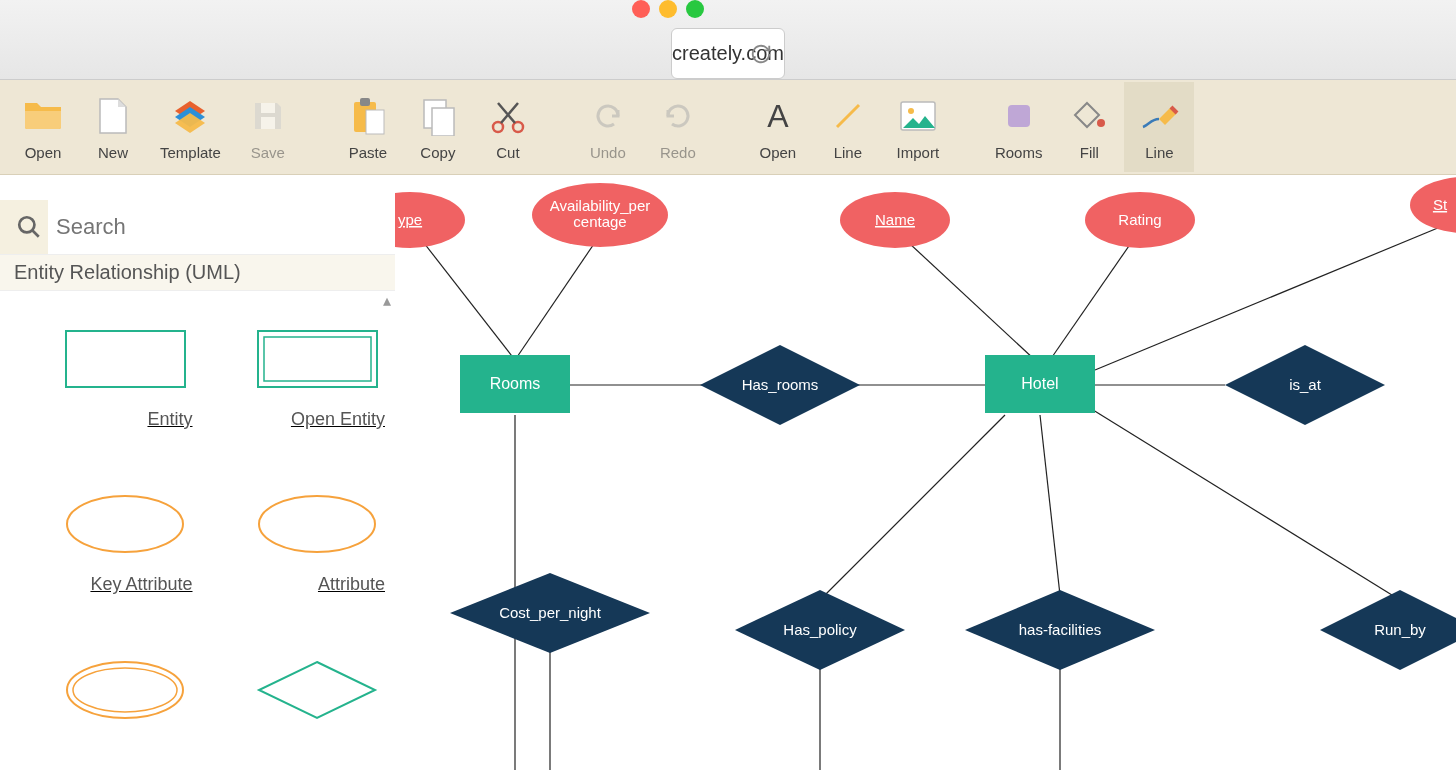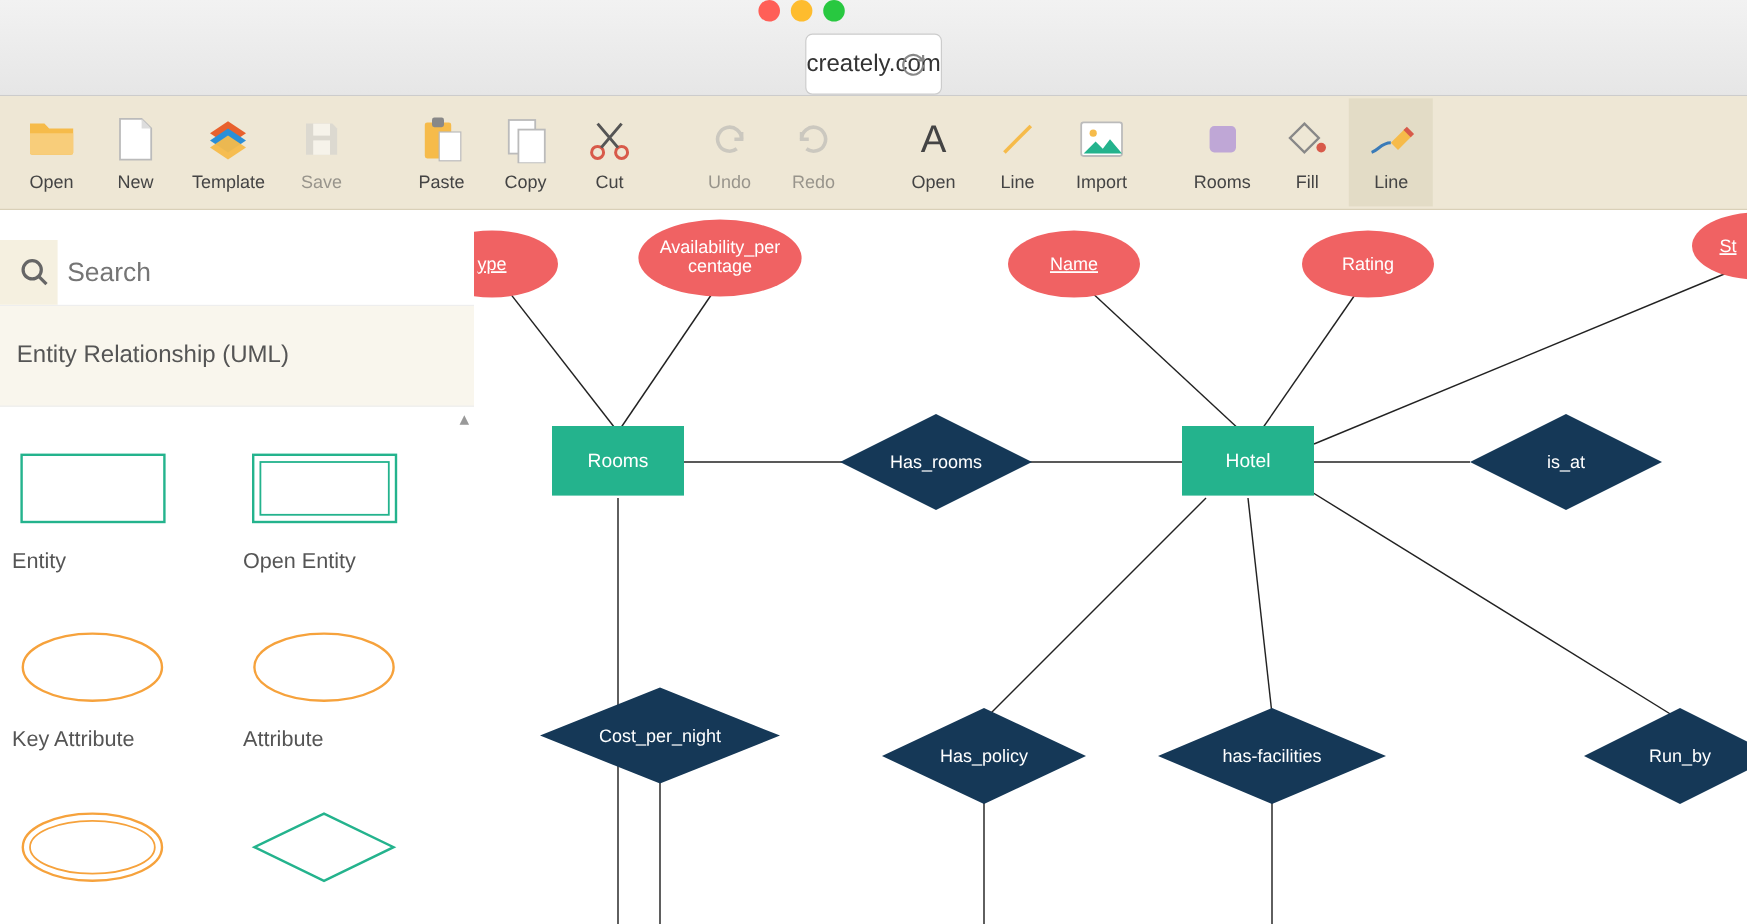--- a/index.html
+++ b/index.html
@@ -22,23 +22,23 @@
 .tool-btn.disabled { opacity: 0.5; }
 .tool-icon { height: 44px; display: flex; align-items: center; justify-content: center; }
 .tool-label { font-size: 15px; color: #444; margin-top: 6px; }
 .tool-sep { width: 30px; }
 
 
 .sidebar { position: absolute; left: 0; top: 175px; width: 395px; bottom: 0; background: #fff; display: flex; flex-direction: column; margin-top: 25px; }
 .search-row { height: 55px; display: flex; align-items: center; padding: 0 14px; border-bottom: 1px solid #eee; background: #fff; }
 .search-icon-box { width: 48px; display: flex; align-items: center; justify-content: flex-start; color: #666; background: #f5f0e0; height: 100%; padding-left: 16px; margin-left: -14px; margin-right: 8px; }
 .search-input { flex: 1; border: none; font-size: 22px; color: #999; outline: none; }
-.category-header { padding: 30px 14px; font-size: 20px; color: #555; background: #f9f6ed; border-bottom: 1px solid #eee; }
+.category-header { padding: 6px 14px; font-size: 20px; color: #555; background: #f9f6ed; border-bottom: 1px solid #eee; }
 .shape-grid { flex: 1; display: grid; grid-template-columns: 1fr 1fr; padding: 14px 10px; gap: 10px 10px; position: relative; overflow-y: auto; }
-.shape-item { display: flex; flex-direction: column; align-items: flex-start; gap: 14px; padding: 18px 0 4px; cursor: pointer; }
+.shape-item { display: flex; flex-direction: column; align-items: flex-end; gap: 14px; padding: 18px 0 4px; cursor: pointer; text-decoration: underline; }
 .shape-preview { width: 135px; height: 72px; display: flex; align-items: center; justify-content: center; }
 .shape-label { font-size: 18px; color: #555; text-align: center; }
 .scroll-hint { position: absolute; right: 4px; top: 0; color: #999; }
 
 
 .canvas { position: absolute; left: 395px; top: 175px; right: 0; bottom: 0; background: #fff; overflow: hidden; }
 .canvas svg { width: 100%; height: 100%; }
 
 
 .er-entity { fill: #24b38d; }

